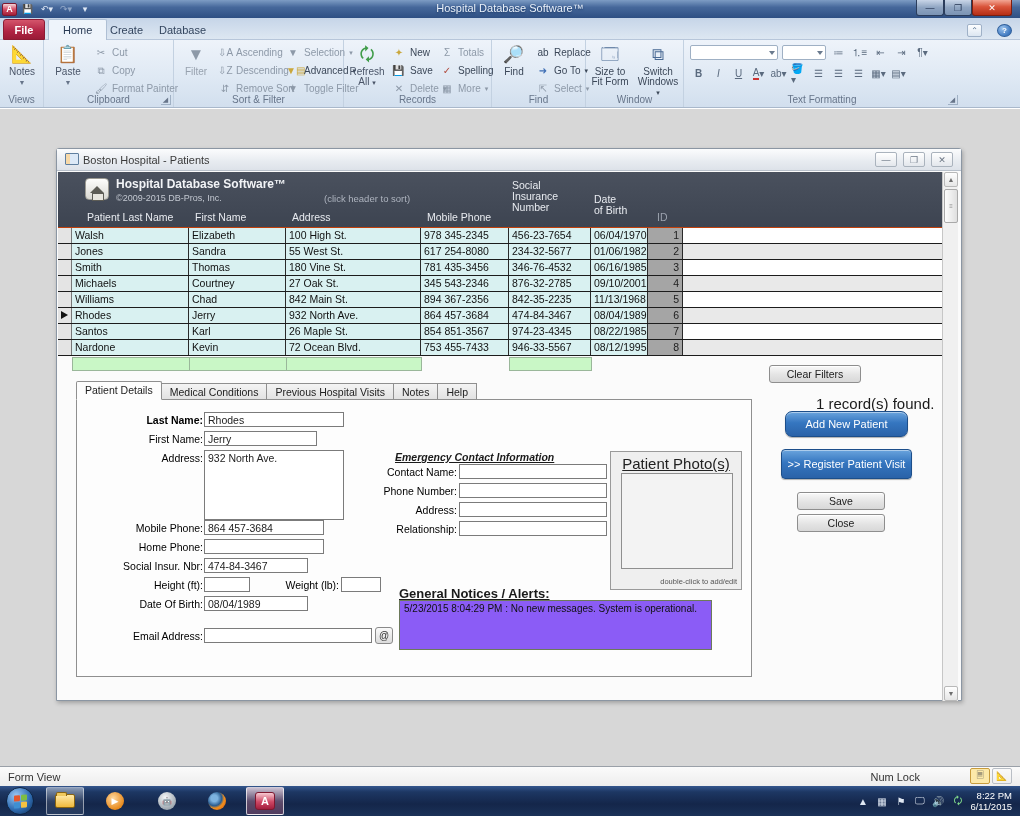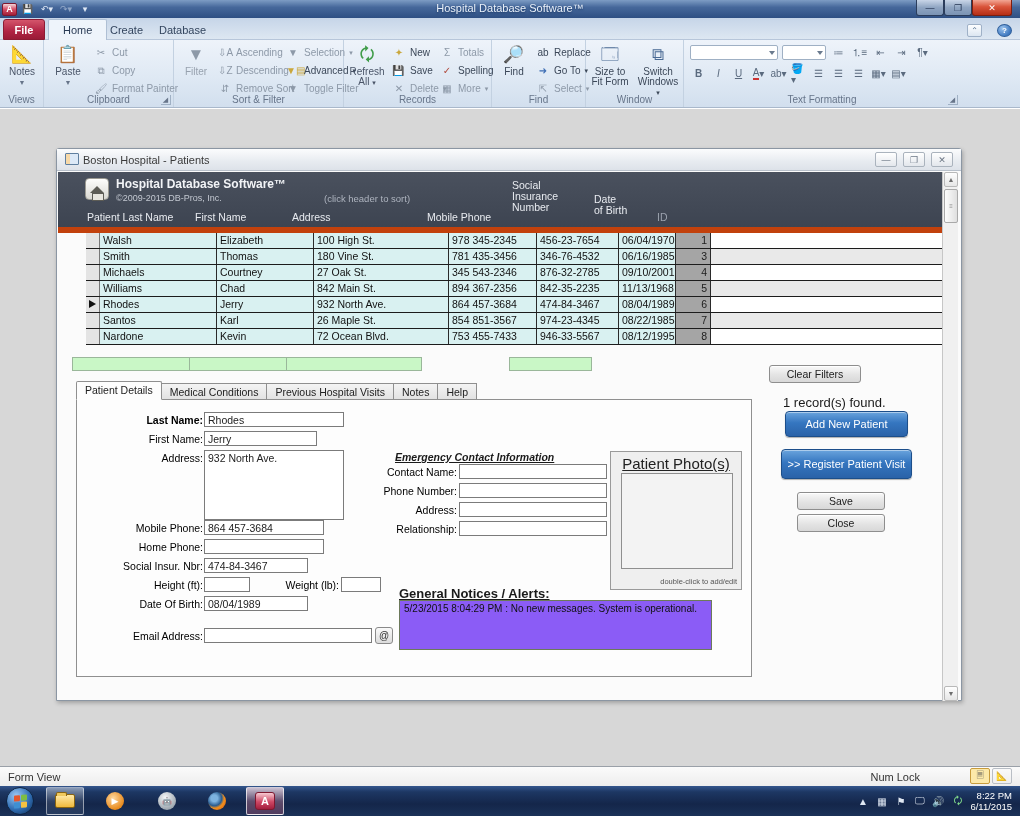--- a/index.html
+++ b/index.html
@@ -127,21 +127,21 @@
     background:linear-gradient(180deg,#fafafa,#dcdcdc); font-size:10px; color:#333;
     display:flex; align-items:center; justify-content:center; }
 
   
   .gray-btn { position:absolute; border:1px solid #8e8e8e; border-radius:3px;
     background:linear-gradient(180deg,#f9f9f9,#e4e4e4 55%,#d8d8d8); font-size:10.5px; color:#222;
     display:flex; align-items:center; justify-content:center; box-shadow:inset 0 1px 0 #fff; }
   .blue-btn { position:absolute; border:1px solid #1c4e8a; border-radius:4px;
     background:linear-gradient(180deg,#6aa4dd 0%,#3576c0 45%,#2a62a8 100%); color:#fff; font-size:11px;
     display:flex; align-items:center; justify-content:center; box-shadow:inset 0 1px 0 rgba(255,255,255,.45), 0 1px 1px rgba(0,0,0,.3); }
-  .found-text { position:absolute; font-size:13px; color:#1a1a1a; }
+  .found-text { position:absolute; font-size:15px; color:#1a1a1a;margin-left:33px; }
   .copyright { position:absolute; text-align:right; font-size:9.5px; color:#333; line-height:12px; }
 
   
   .vscroll { left:885px; top:23px; width:16px; height:529px; background:#f0f0f0; border-left:1px solid #c6c6c6; }
   .sbtn { position:absolute; left:1px; width:14px; height:15px; background:linear-gradient(180deg,#fefefe,#e6e6e6);
     border:1px solid #b8b8b8; border-radius:2px; color:#6d6d6d; font-size:7px; display:flex; align-items:center; justify-content:center; }
   .sthumb { position:absolute; left:1px; top:17px; width:14px; height:34px; background:linear-gradient(90deg,#fdfdfd,#dfdfdf);
     border:1px solid #a9a9a9; border-radius:2px; color:#8a8a8a; font-size:6px; display:flex; align-items:center; justify-content:center; }
 
   
@@ -408,30 +408,41 @@
         <div class="colhead" style="left:369px;">Mobile Phone</div>
         <div class="colhead multi" style="left:454px;top:8px;">
           <span>Social</span><br><span>Insurance</span><br><span>Number</span>
         </div>
         <div class="colhead multi" style="left:536px;top:22px;">
           <span>Date</span><br><span>of Birth</span>
         </div>
         <div class="colhead" style="left:599px;color:#9ba2ae;">ID</div>
       </div>
 
-      <div class="abs tbl" style="border-top:6px solid #c2410c;padding-left:28px;">
+      <div class="abs tbl" style="border-top:1px solid #c2410c;">
         <div class="trow">
           <div class="tcell c-sel"></div>
           <div class="tcell c-last">Walsh</div>
           <div class="tcell c-first">Elizabeth</div>
           <div class="tcell c-addr">100 High St.</div>
           <div class="tcell c-mob">978 345-2345</div>
           <div class="tcell c-ssn">456-23-7654</div>
           <div class="tcell c-dob">06/04/1970</div>
           <div class="tcell c-id">1</div>
+          <div class="tcell c-fill"></div>
+        </div>
+        <div class="trow">
+          <div class="tcell c-sel"></div>
+          <div class="tcell c-last">Jones</div>
+          <div class="tcell c-first">Sandra</div>
+          <div class="tcell c-addr">55 West St.</div>
+          <div class="tcell c-mob">617 254-8080</div>
+          <div class="tcell c-ssn">234-32-5677</div>
+          <div class="tcell c-dob">01/06/1982</div>
+          <div class="tcell c-id">2</div>
           <div class="tcell c-fill"></div>
         </div>
         <div class="trow">
           <div class="tcell c-sel"></div>
           <div class="tcell c-last">Smith</div>
           <div class="tcell c-first">Thomas</div>
           <div class="tcell c-addr">180 Vine St.</div>
           <div class="tcell c-mob">781 435-3456</div>
           <div class="tcell c-ssn">346-76-4532</div>
           <div class="tcell c-dob">06/16/1985</div>
@@ -551,21 +562,21 @@
           <div class="photo-box"></div>
           <div class="photo-hint">double-click to add/edit</div>
         </div>
 
         <div class="sec-head" style="left:322px;top:186px;">General Notices / Alerts:</div>
         <div class="notices-box">5/23/2015 8:04:29 PM : No new messages.  System is operational.</div>
       </div>
 
       <div class="gray-btn" style="left:712px;top:216px;width:92px;height:18px;">Clear Filters</div>
       <div class="found-text" style="left:726px;top:246px;">1 record(s) found.</div>
-      <div class="blue-btn" style="left:728px;top:262px;width:123px;height:26px;">Add New Patient</div>
+      <div class="blue-btn" style="left:728px;top:262px;width:123px;height:26px;border-radius:7px;">Add New Patient</div>
       <div class="blue-btn" style="left:724px;top:300px;width:131px;height:30px;">&gt;&gt; Register Patient Visit</div>
       <div class="gray-btn" style="left:740px;top:343px;width:88px;height:18px;">Save</div>
       <div class="gray-btn" style="left:740px;top:365px;width:88px;height:18px;">Close</div>
 
       <div class="abs vscroll">
         <div class="sbtn" style="top:0;">▲</div>
         <div class="sthumb">≡</div>
         <div class="sbtn" style="bottom:0;">▼</div>
       </div>
     </div>

